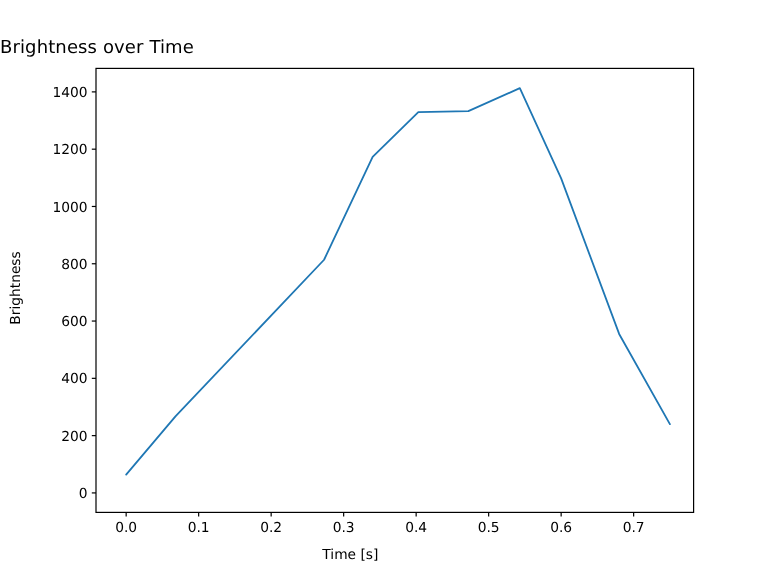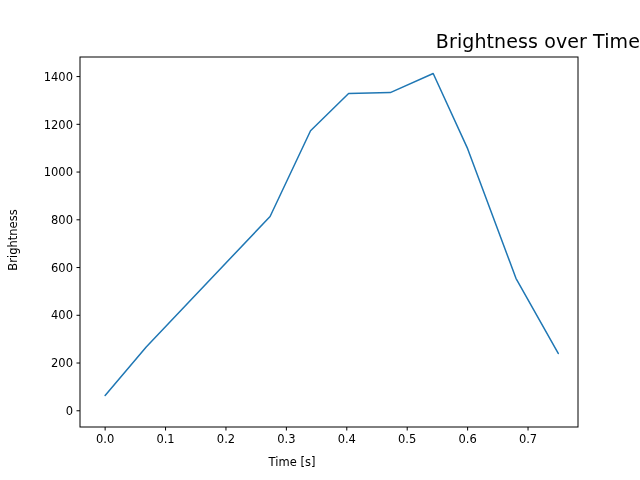--- a/index.html
+++ b/index.html
@@ -17,22 +17,22 @@
     position: relative;
     width: 640px;
     height: 480px;
     background: #ffffff;
   }
   #chart-title {
     position: absolute;
     left: 0;
     top: 30px;
     width: 640px;
-    text-align: right;
-    font-size: 19px;
+    text-align: left;
+    font-size: 15px;
     color: #000000;
     letter-spacing: 0.1px;
   }
   #plot-svg {
     position: absolute;
     left: 0;
     top: 0;
   }
   .axis-label {
     position: absolute;

